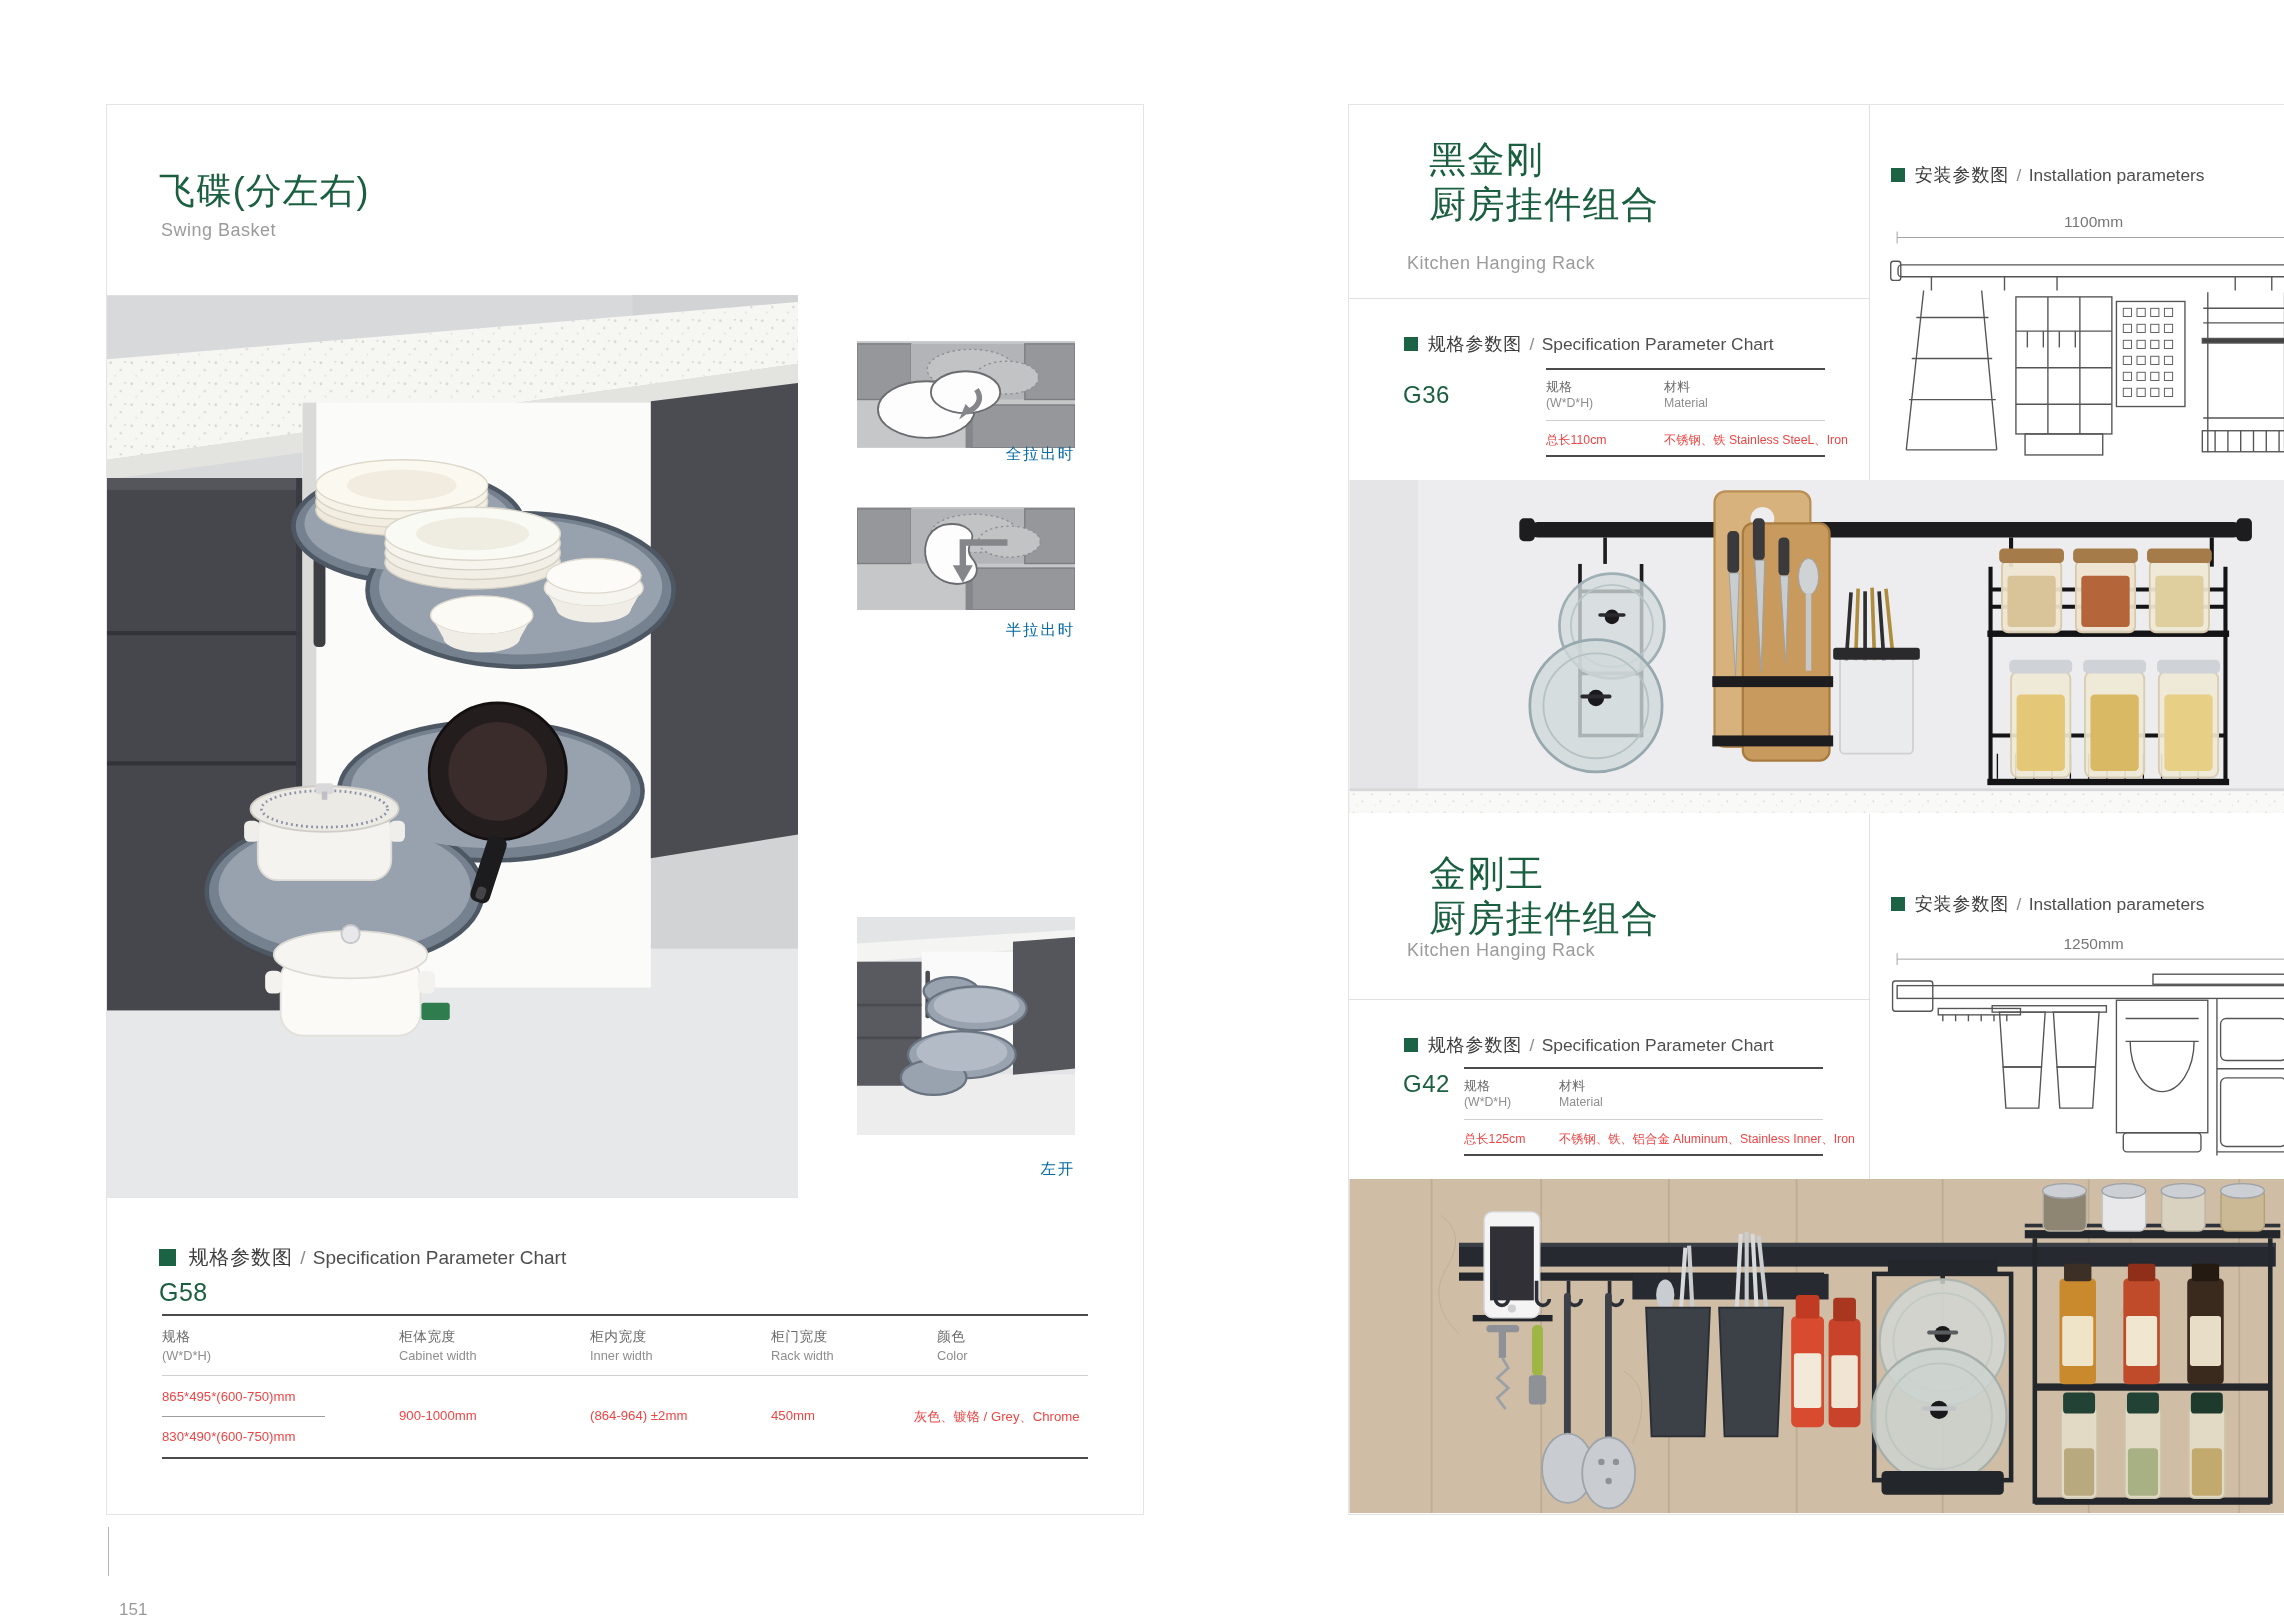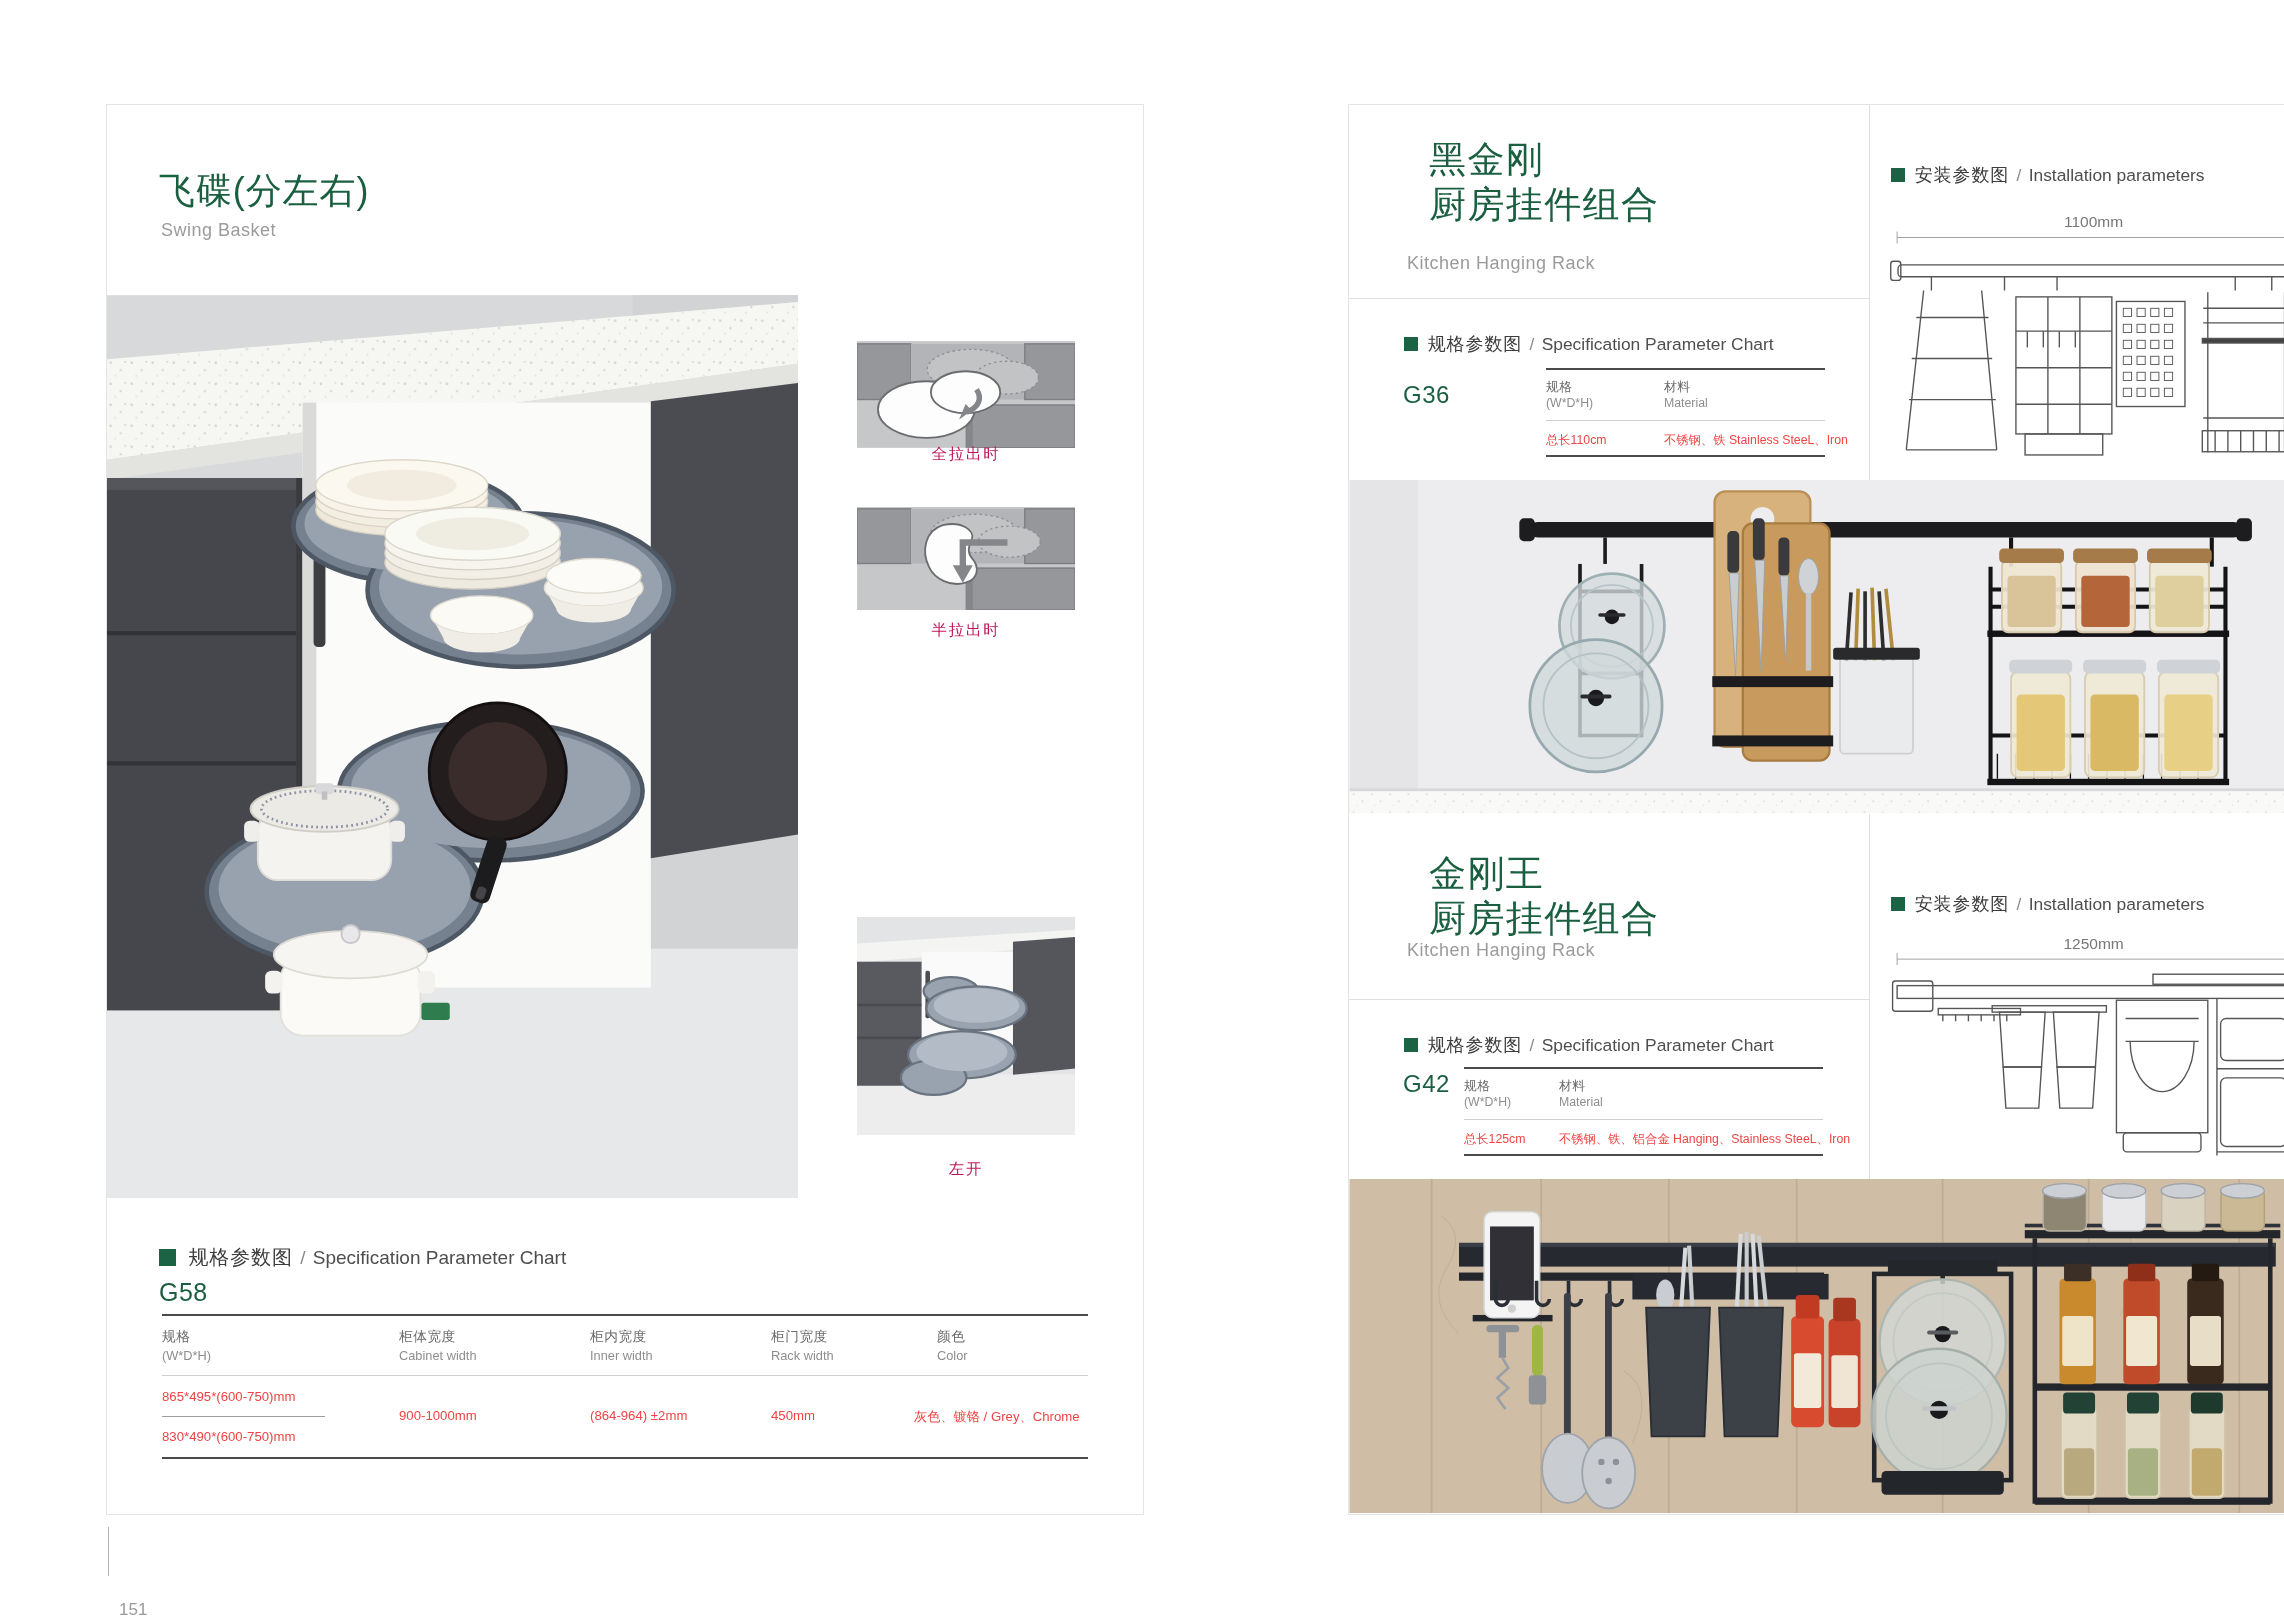--- a/index.html
+++ b/index.html
@@ -22,21 +22,21 @@
   .sh-sep.sm{font-size:17.4px;}
   .sh-en.sm{font-size:17.4px;}
   .model{font-size:25px;font-weight:500;color:var(--green-text);letter-spacing:0.5px;}
   .model.sm{font-size:24px;}
   .tline{position:absolute;background:#4b4b4b;height:1.8px;left:0;width:100%;}
   .tsep{position:absolute;background:#cfcfcf;height:0.9px;left:0;width:100%;}
   .th-cn{position:absolute;font-size:13.7px;color:#6a6a6a;letter-spacing:0.5px;white-space:nowrap;}
   .th-en{position:absolute;font-size:12.8px;color:#8e8e8e;white-space:nowrap;}
   .td{position:absolute;font-size:13.2px;color:#ef4444;white-space:nowrap;}
   .grid-line{position:absolute;background:#e0e0e0;}
-  .diag-label{position:absolute;font-size:15.5px;color:#be185d;text-align:center;letter-spacing:1.8px;}
+  .diag-label{position:absolute;font-size:15.5px;color:#0369a1;text-align:right;letter-spacing:1.8px;}
   .pagenum{position:absolute;font-size:17px;color:#9a9a9a;}
   .pagebar{position:absolute;width:0.9px;height:49px;background:#b3b3b3;}
   svg text{font-family:"Liberation Sans",sans-serif;}
 </style>
 </head>
 <body>
 
 <div class="canvas" style="--green: #1c6245; --green-text: #1a5f40;">
 
   <div class="page-box" style="left:106px;top:104px;width:1036px;height:1409px;">
@@ -456,21 +456,21 @@
     <div class="abs model sm" style="left:54px;top:965px;">G42</div>
 
     <div class="abs" style="left:115px;top:962px;width:359px;height:89px;">
       <div class="tline" style="top:0;"></div>
       <div class="th-cn" style="left:0;top:11px;font-size:12.8px;">规格</div>
       <div class="th-en" style="left:0;top:28px;font-size:12.3px;">(W*D*H)</div>
       <div class="th-cn" style="left:95px;top:11px;font-size:12.8px;">材料</div>
       <div class="th-en" style="left:95px;top:28px;font-size:12.3px;">Material</div>
       <div class="tsep" style="top:52px;"></div>
       <div class="td" style="left:0;top:64px;font-size:12.3px;">总长125cm</div>
-      <div class="td" style="left:95px;top:64px;font-size:12.3px;">不锈钢、铁、铝合金  Hanging、Stainless SteeL、Iron</div>
+      <div class="td" style="left:95px;top:64px;font-size:12.3px;">不锈钢、铁、铝合金  Aluminum、Stainless Inner、Iron</div>
       <div class="tline" style="top:87px;"></div>
     </div>
 
     <div class="abs sec-head" style="left:542px;top:787px;">
       <span class="sq sq30"></span>
       <span class="sh-cn sm">安装参数图</span>
       <span class="sh-sep sm">/</span>
       <span class="sh-en sm">Installation parameters</span>
     </div>
 

